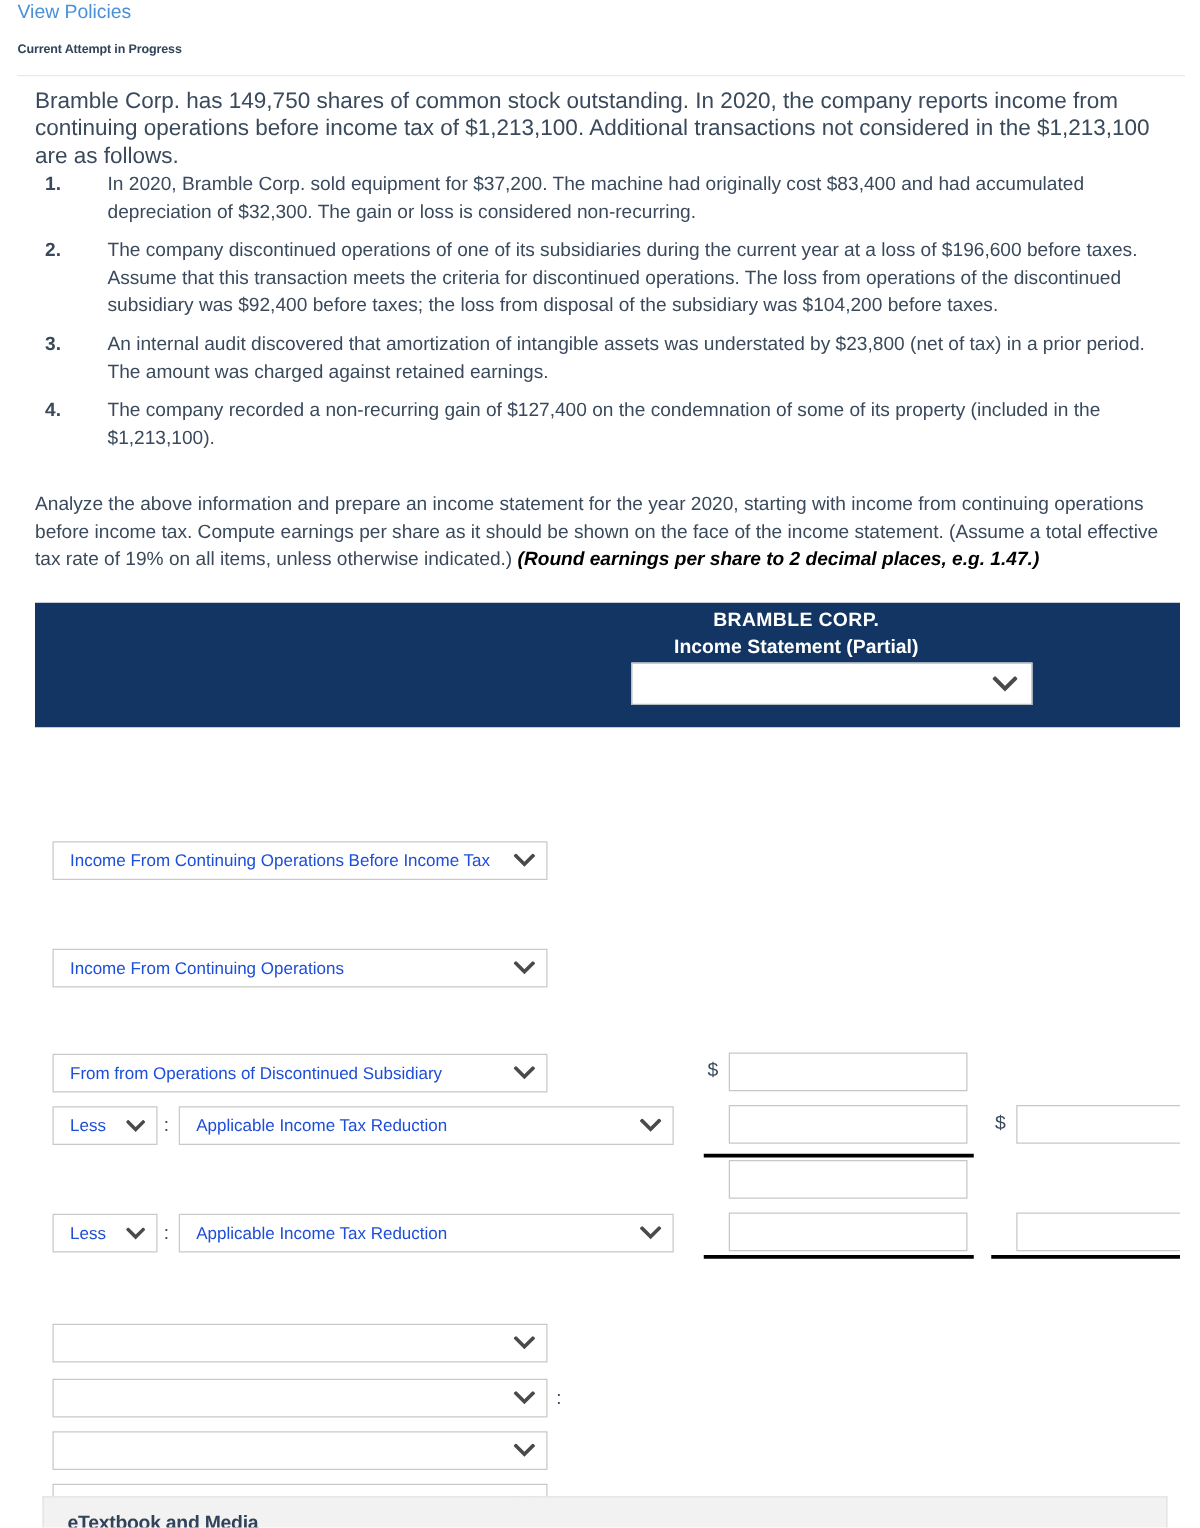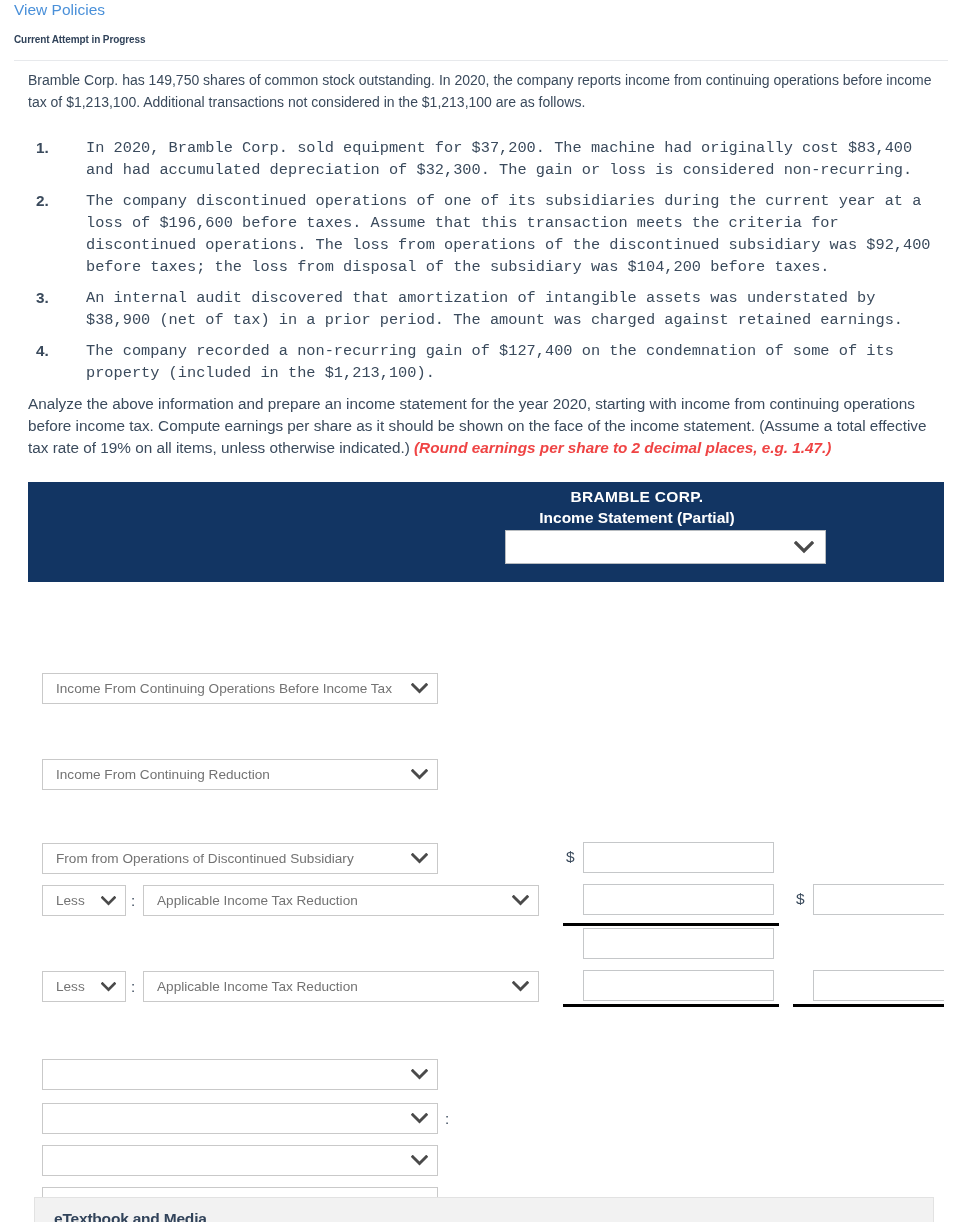--- a/index.html
+++ b/index.html
@@ -53,21 +53,21 @@
     height: 1px;
     background: #e7e9ec;
   }
 
   
   .intro {
     position: absolute;
     left: 28px;
     top: 69px;
     width: 906px;
-    font-size: 14px;
+    font-size: 18px;
     line-height: 22px;
     color: #3a4a5c;
   }
 
   .num-list {
     position: absolute;
     left: 28px;
     top: 137px;
     width: 906px;
   }
@@ -84,34 +84,33 @@
     color: #3a4a5c;
     line-height: 22px;
     padding-left: 8px;
     box-sizing: border-box;
   }
   .num-text {
     flex: 1 1 auto;
     font-size: 15.3px;
     line-height: 22px;
     color: #3a4a5c;
-    font-family: Liberation Mono, monospace;
   }
 
   .analyze {
     position: absolute;
     left: 28px;
     top: 393px;
     width: 906px;
     font-size: 15.3px;
     line-height: 22px;
     color: #3a4a5c;
   }
   .round-note {
-    color: #ef4444;
+    color: #000000;
     font-weight: bold;
     font-style: italic;
   }
 
   
   .stmt-card {
     position: absolute;
     left: 28px;
     top: 482px;
     width: 916px;
@@ -151,21 +150,21 @@
   }
 
   
   .sel {
     position: absolute;
     box-sizing: border-box;
     background: #ffffff;
     border: 1px solid #c9c9c9;
     height: 31px;
     font-size: 13.6px;
-    color: #737373;
+    color: #1d4ed8;
     line-height: 29px;
     padding-left: 13px;
     padding-right: 34px;
     white-space: nowrap;
     overflow: hidden;
     cursor: pointer;
     font-family: "Liberation Sans", sans-serif;
   }
   .sel .chev {
     position: absolute;
@@ -270,21 +269,21 @@
     <div class="num-item">
       <div class="num-marker">1.</div>
       <div class="num-text">In 2020, Bramble Corp. sold equipment for $37,200. The machine had originally cost $83,400 and had accumulated depreciation of $32,300. The gain or loss is considered non-recurring.</div>
     </div>
     <div class="num-item">
       <div class="num-marker">2.</div>
       <div class="num-text">The company discontinued operations of one of its subsidiaries during the current year at a loss of $196,600 before taxes. Assume that this transaction meets the criteria for discontinued operations. The loss from operations of the discontinued subsidiary was $92,400 before taxes; the loss from disposal of the subsidiary was $104,200 before taxes.</div>
     </div>
     <div class="num-item">
       <div class="num-marker">3.</div>
-      <div class="num-text">An internal audit discovered that amortization of intangible assets was understated by $38,900 (net of tax) in a prior period. The amount was charged against retained earnings.</div>
+      <div class="num-text">An internal audit discovered that amortization of intangible assets was understated by $23,800 (net of tax) in a prior period. The amount was charged against retained earnings.</div>
     </div>
     <div class="num-item">
       <div class="num-marker">4.</div>
       <div class="num-text">The company recorded a non-recurring gain of $127,400 on the condemnation of some of its property (included in the $1,213,100).</div>
     </div>
   </div>
 
   <div class="analyze">
     <span>Analyze the above information and prepare an income statement for the year 2020, starting with income from continuing operations before income tax. Compute earnings per share as it should be shown on the face of the income statement. (Assume a total effective tax rate of 19% on all items, unless otherwise indicated.) </span><span class="round-note">(Round earnings per share to 2 decimal places, e.g. 1.47.)</span>
   </div>
@@ -311,21 +310,21 @@
         <span>Income From Continuing Operations Before Income Tax</span>
         <span class="chev">
           <svg width="17" height="11" viewBox="0 0 20 13">
               <path d="M2 2 L10 10 L18 2" stroke="#4a4a4a" stroke-width="3.4" fill="none" stroke-linecap="square"></path>
             </svg>
         </span>
       </div>
 
 
       <div class="sel sel-wide" style="top:177px">
-        <span>Income From Continuing Reduction</span>
+        <span>Income From Continuing Operations</span>
         <span class="chev">
           <svg width="17" height="11" viewBox="0 0 20 13">
               <path d="M2 2 L10 10 L18 2" stroke="#4a4a4a" stroke-width="3.4" fill="none" stroke-linecap="square"></path>
             </svg>
         </span>
       </div>
 
 
       <div class="sel sel-wide" style="top:261px">
         <span>From from Operations of Discontinued Subsidiary</span>

